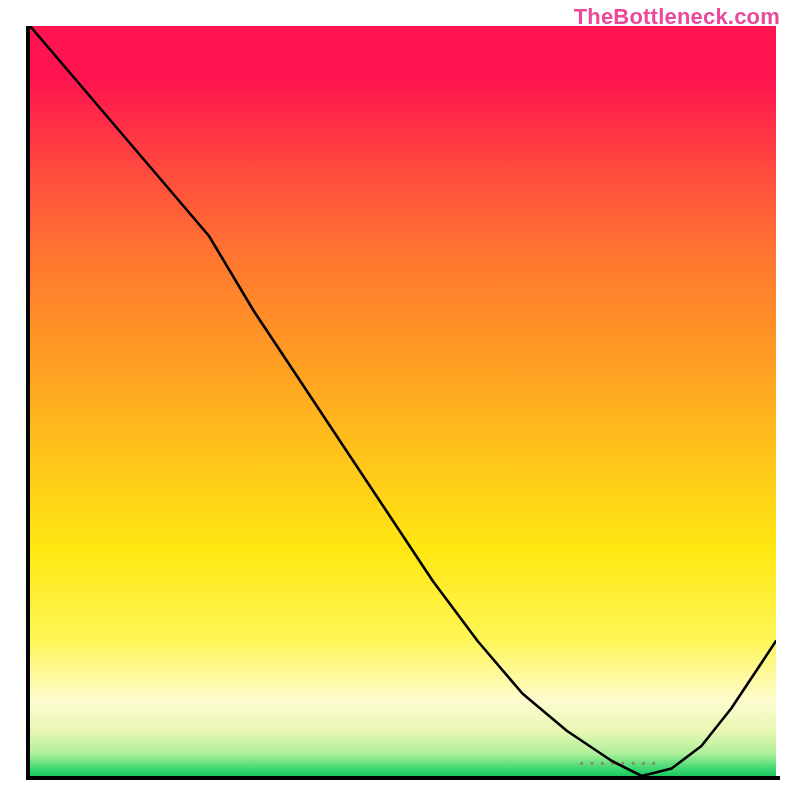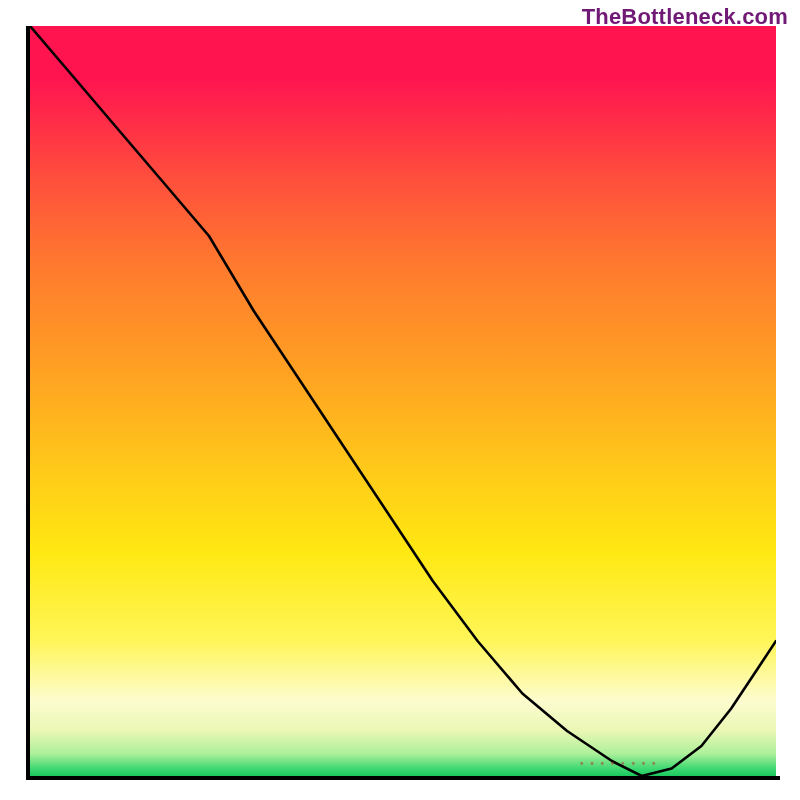--- a/index.html
+++ b/index.html
@@ -13,24 +13,24 @@
   }
   .container {
     position: relative;
     width: 800px;
     height: 800px;
     background: #ffffff;
   }
   .watermark {
     position: absolute;
     top: 4px;
-    right: 12px;
+    right: 20px;
     font-size: 22px;
     font-weight: 600;
-    color: #701a75;
+    color: #ec4899;
     letter-spacing: 0.2px;
   }
   .plot-outer {
     position: absolute;
     left: 26px;
     top: 26px;
     width: 754px;
     height: 754px;
     border: 4px solid #000;
     border-top: none;

